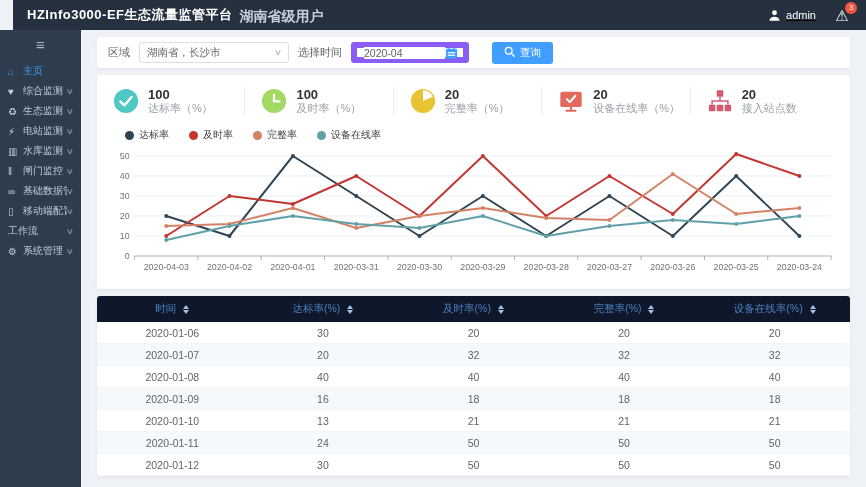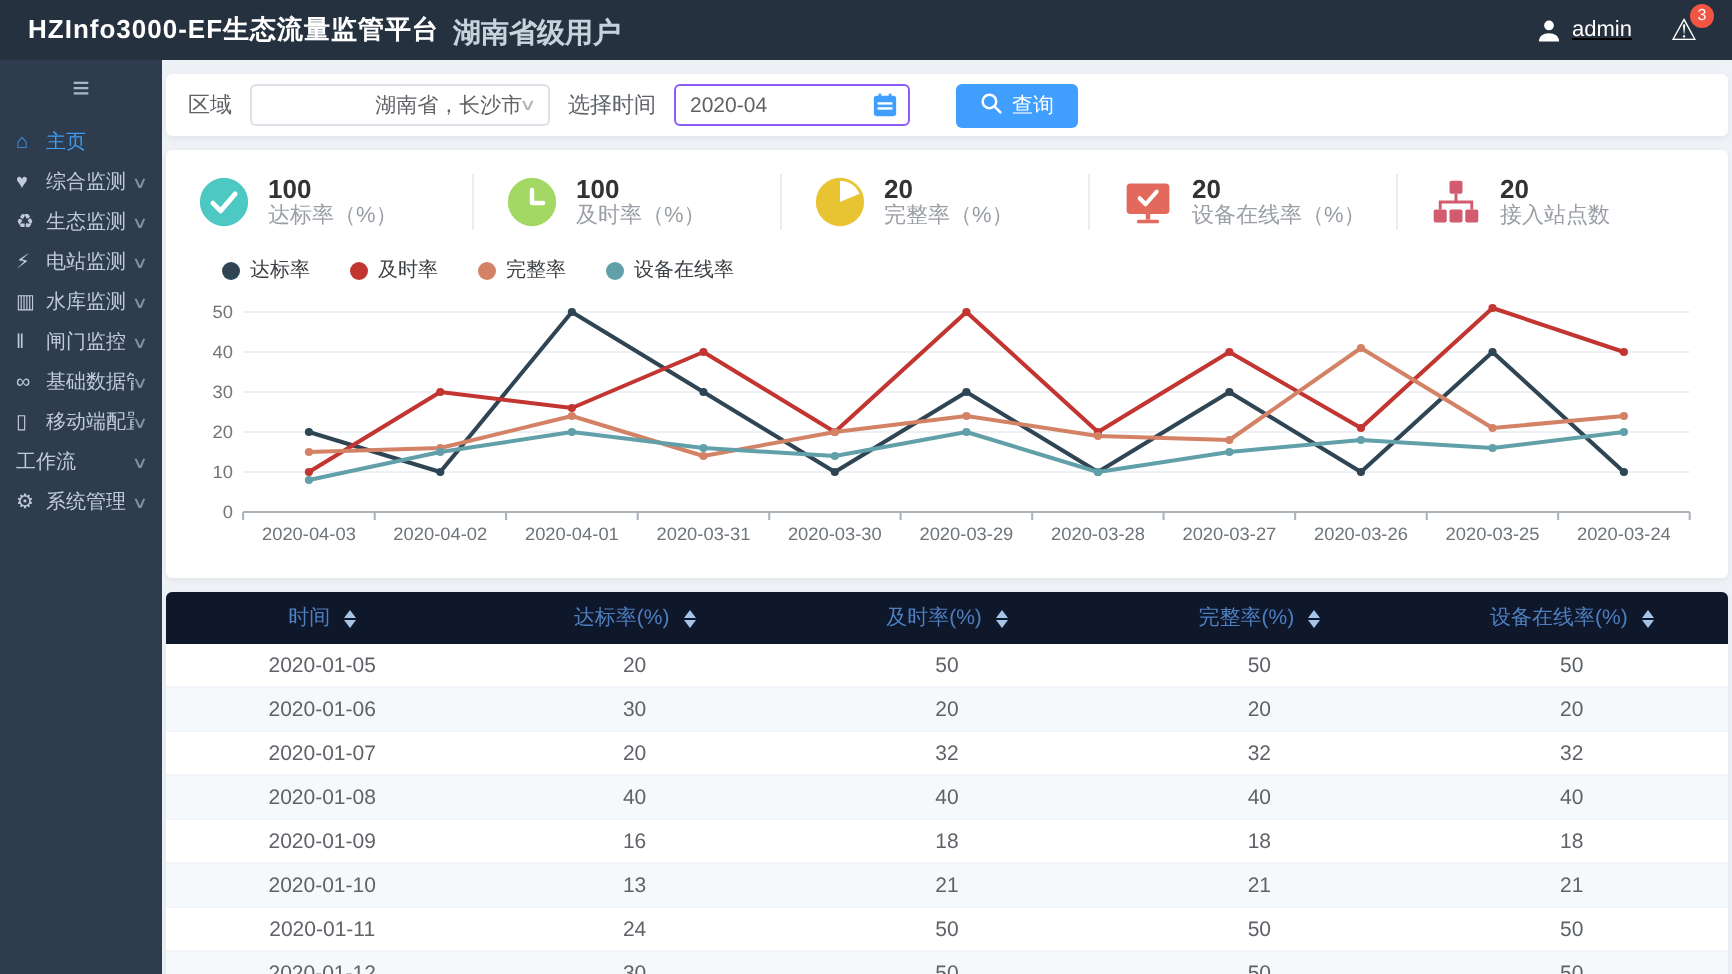--- a/index.html
+++ b/index.html
@@ -1,20 +1,20 @@
 <!DOCTYPE html>
 <html><head>
 <meta charset="utf-8">
 <style>
   * { margin:0; padding:0; box-sizing:border-box; }
   html,body { width:866px; height:487px; overflow:hidden; font-family:"Liberation Sans","DejaVu Sans",sans-serif; }
   body { position:relative; background:#eef1f5; }
 
   
-  .header { position:absolute; top:0; left:0; right:0; height:30px; background:#26313f;
+  .header { position:absolute; top:0; left:13px; right:0; height:30px; background:#26313f;
             display:flex; align-items:center; padding:0 14px; z-index:10; }
   .app-title { color:#fff; font-size:13px; font-weight:bold; letter-spacing:.5px; }
   .app-subtitle { color:#c8d2dc; font-size:14px; font-weight:bold; margin-left:7px; margin-top:3px; }
   .header-right { margin-left:auto; display:flex; align-items:center; gap:16px; }
   .user-wrap { display:flex; align-items:center; gap:5px;text-decoration:underline; }
   .user-wrap svg { display:block; }
   .username { color:#fff; font-size:11px; }
   .notif { position:relative; width:20px; height:20px; display:flex; align-items:center; justify-content:center; }
   .warn-glyph { color:#fff; font-size:15px; line-height:1; }
   .badge { position:absolute; top:-3px; right:-5px; background:#f25643; color:#fff; font-size:8px;
@@ -24,31 +24,31 @@
   .sidebar { position:absolute; top:30px; left:0; bottom:0; width:81px; background:#2e3c4e; }
   .collapse-btn { color:#a9b6c3; font-size:15px; text-align:center; padding:6px 0 8px; cursor:pointer; }
   .nav-item { display:flex; align-items:center; height:20px; padding:0 5px 0 8px; color:#bfcbd9;
               font-size:10px; cursor:pointer; white-space:nowrap; }
   .nav-item.active { color:#3d9df2; }
   .nav-icon { width:15px; font-size:10px; text-align:left; flex:none; }
   .nav-label { flex:1; overflow:hidden; }
   .nav-caret { color:#8592a0; font-size:8px; transform:scaleX(1.4); margin-right:3px; }
 
   
-  .main { position:absolute; top:30px; left:81px; right:0; bottom:0; padding:7px 2px; overflow:hidden; }
+  .main { position:absolute; top:30px; left:81px; right:0; bottom:0; padding:7px 16px; overflow:hidden; }
   .card { background:#fff; border-radius:3px; box-shadow:0 1px 3px rgba(0,0,0,.06); }
 
   
   .filter-card { height:31px; display:flex; align-items:center; gap:9px; padding:0 11px; margin-bottom:7px; }
   .filter-label { font-size:11px; color:#5f6368; }
   .select-box { width:150px; height:21px; border:1px solid #dcdfe6; border-radius:3px; display:flex;
                 align-items:center; padding:0 7px; font-size:10.5px; color:#606266; cursor:pointer; background:#fff; }
-  .select-box .sel-text { flex:1;text-align:right; }
+  .select-box .sel-text { flex:1; }
   .sel-caret { color:#b0b5bd; font-size:8px; transform:scaleX(1.5); }
-  .date-box { width:118px; height:21px; border:1px solid #8b5cf6; border-radius:3px; display:flex;
+  .date-box { width:118px; height:21px; border:6px solid #8b5cf6; border-radius:3px; display:flex;
               align-items:center; padding:0 5px 0 7px; background:#fff; }
   .date-box input { border:none; outline:none; flex:1; font-size:10.5px; color:#606266; width:70px;
                     font-family:"Liberation Sans","DejaVu Sans",sans-serif; }
   .cal-icon { width:13px; height:13px; flex:none; cursor:pointer; }
   .search-btn { height:22px; background:#409eff; color:#fff; border:none; border-radius:3px;
                 font-size:10.5px; padding:0 12px; display:flex; align-items:center; gap:5px; cursor:pointer;
                 margin-left:14px; font-family:inherit; }
 
   
   .chart-card { padding:7px 12px 4px; margin-bottom:7px; }
@@ -379,27 +379,20 @@
               </span></th>
             <th><span>设备在线率(%)</span>
     <span class="sort">
                 <i class="up"></i>
                 <i class="dn"></i>
               </span></th>
           </tr>
         </thead>
       <tbody id="table-body">
           <tr>
-            <td>2020-01-05</td>
-            <td>20</td>
-            <td>50</td>
-            <td>50</td>
-            <td>50</td>
-          </tr>
-          <tr>
             <td>2020-01-06</td>
             <td>30</td>
             <td>20</td>
             <td>20</td>
             <td>20</td>
           </tr>
           <tr>
             <td>2020-01-07</td>
             <td>20</td>
             <td>32</td>

